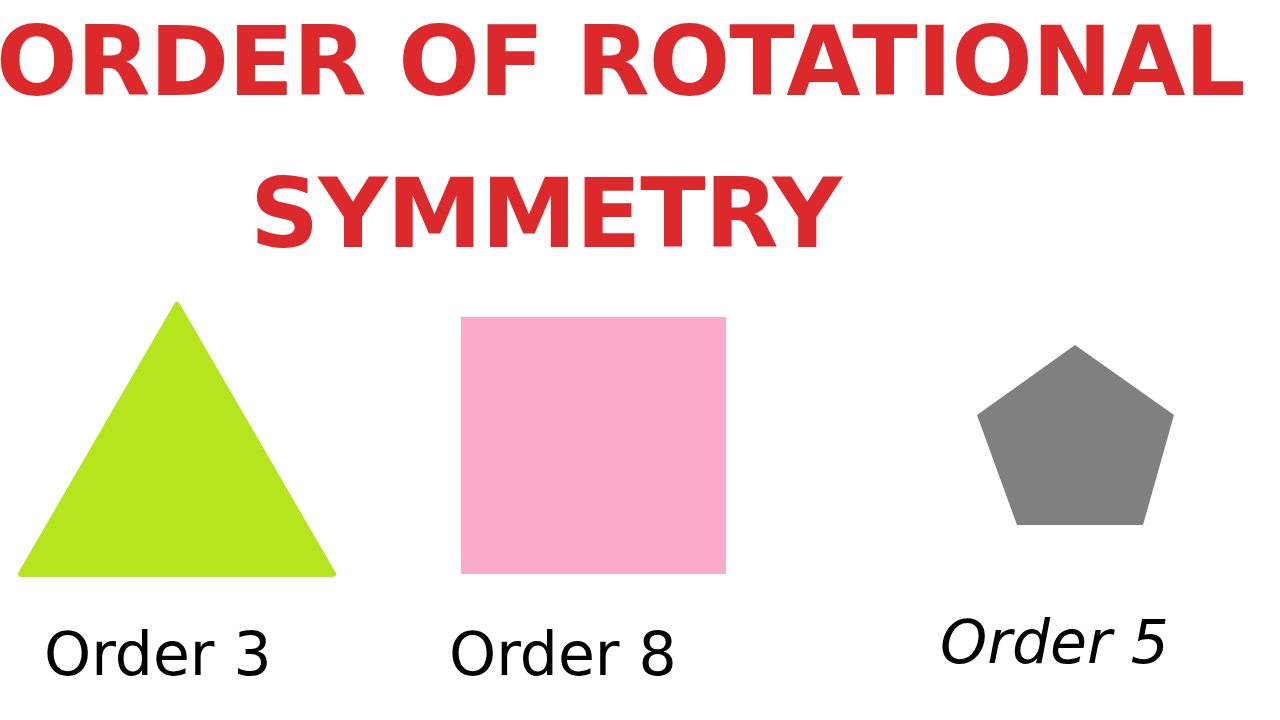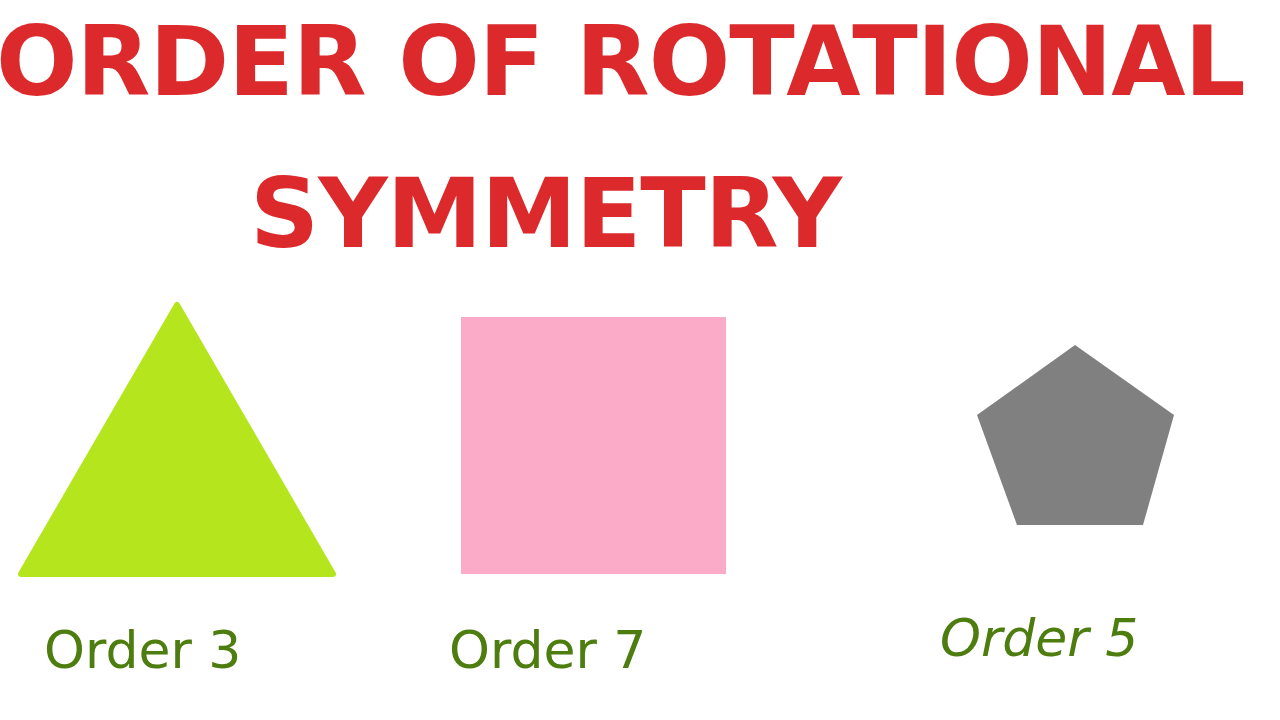--- a/index.html
+++ b/index.html
@@ -13,35 +13,35 @@
       color: #dc2a2c; font-weight: bold;
       font-family: "DejaVu Sans", sans-serif;
       font-size: 96px; line-height: 1; white-space: nowrap;
       letter-spacing: -1px;
     }
     .title-1 { top: 14px; left: -4px; }
     .title-2 { top: 166px; left: 250px; }
     .shape { position: absolute; }
     .label {
       position: absolute; font-family: "DejaVu Sans", sans-serif;
-      font-size: 52px; color: #4d7c0f; white-space: nowrap; line-height: 1;
+      font-size: 60px; color: #000000; white-space: nowrap; line-height: 1;
     }
   </style>
 </head>
 <body>
 
 <div class="title title-1">ORDER OF ROTATIONAL</div>
 <div class="title title-2">SYMMETRY</div>
 
 <svg class="shape" style="left:0;top:0;" width="1280" height="720">
   <polygon points="177,305 333,574 21,574" fill="#b5e51d" stroke="#b5e51d" stroke-width="6" stroke-linejoin="round"></polygon>
 </svg>
 <div class="label" style="left:44px;top:624px;">Order 3</div>
 
 <svg class="shape" style="left:461px;top:317px;" width="265" height="257">
   <rect x="0" y="0" width="265" height="257" fill="#fbaac8"></rect>
 </svg>
-<div class="label" style="left:449px;top:624px;">Order 7</div>
+<div class="label" style="left:449px;top:624px;">Order 8</div>
 
 <svg class="shape" style="left:0;top:0;" width="1280" height="720">
   <polygon points="1075,345 1174,415 1143,525 1017,525 977,415" fill="#808080"></polygon>
 </svg>
 <div class="label" style="left:940px;top:612px;font-style:italic;">Order 5</div>
 
 </body></html>

